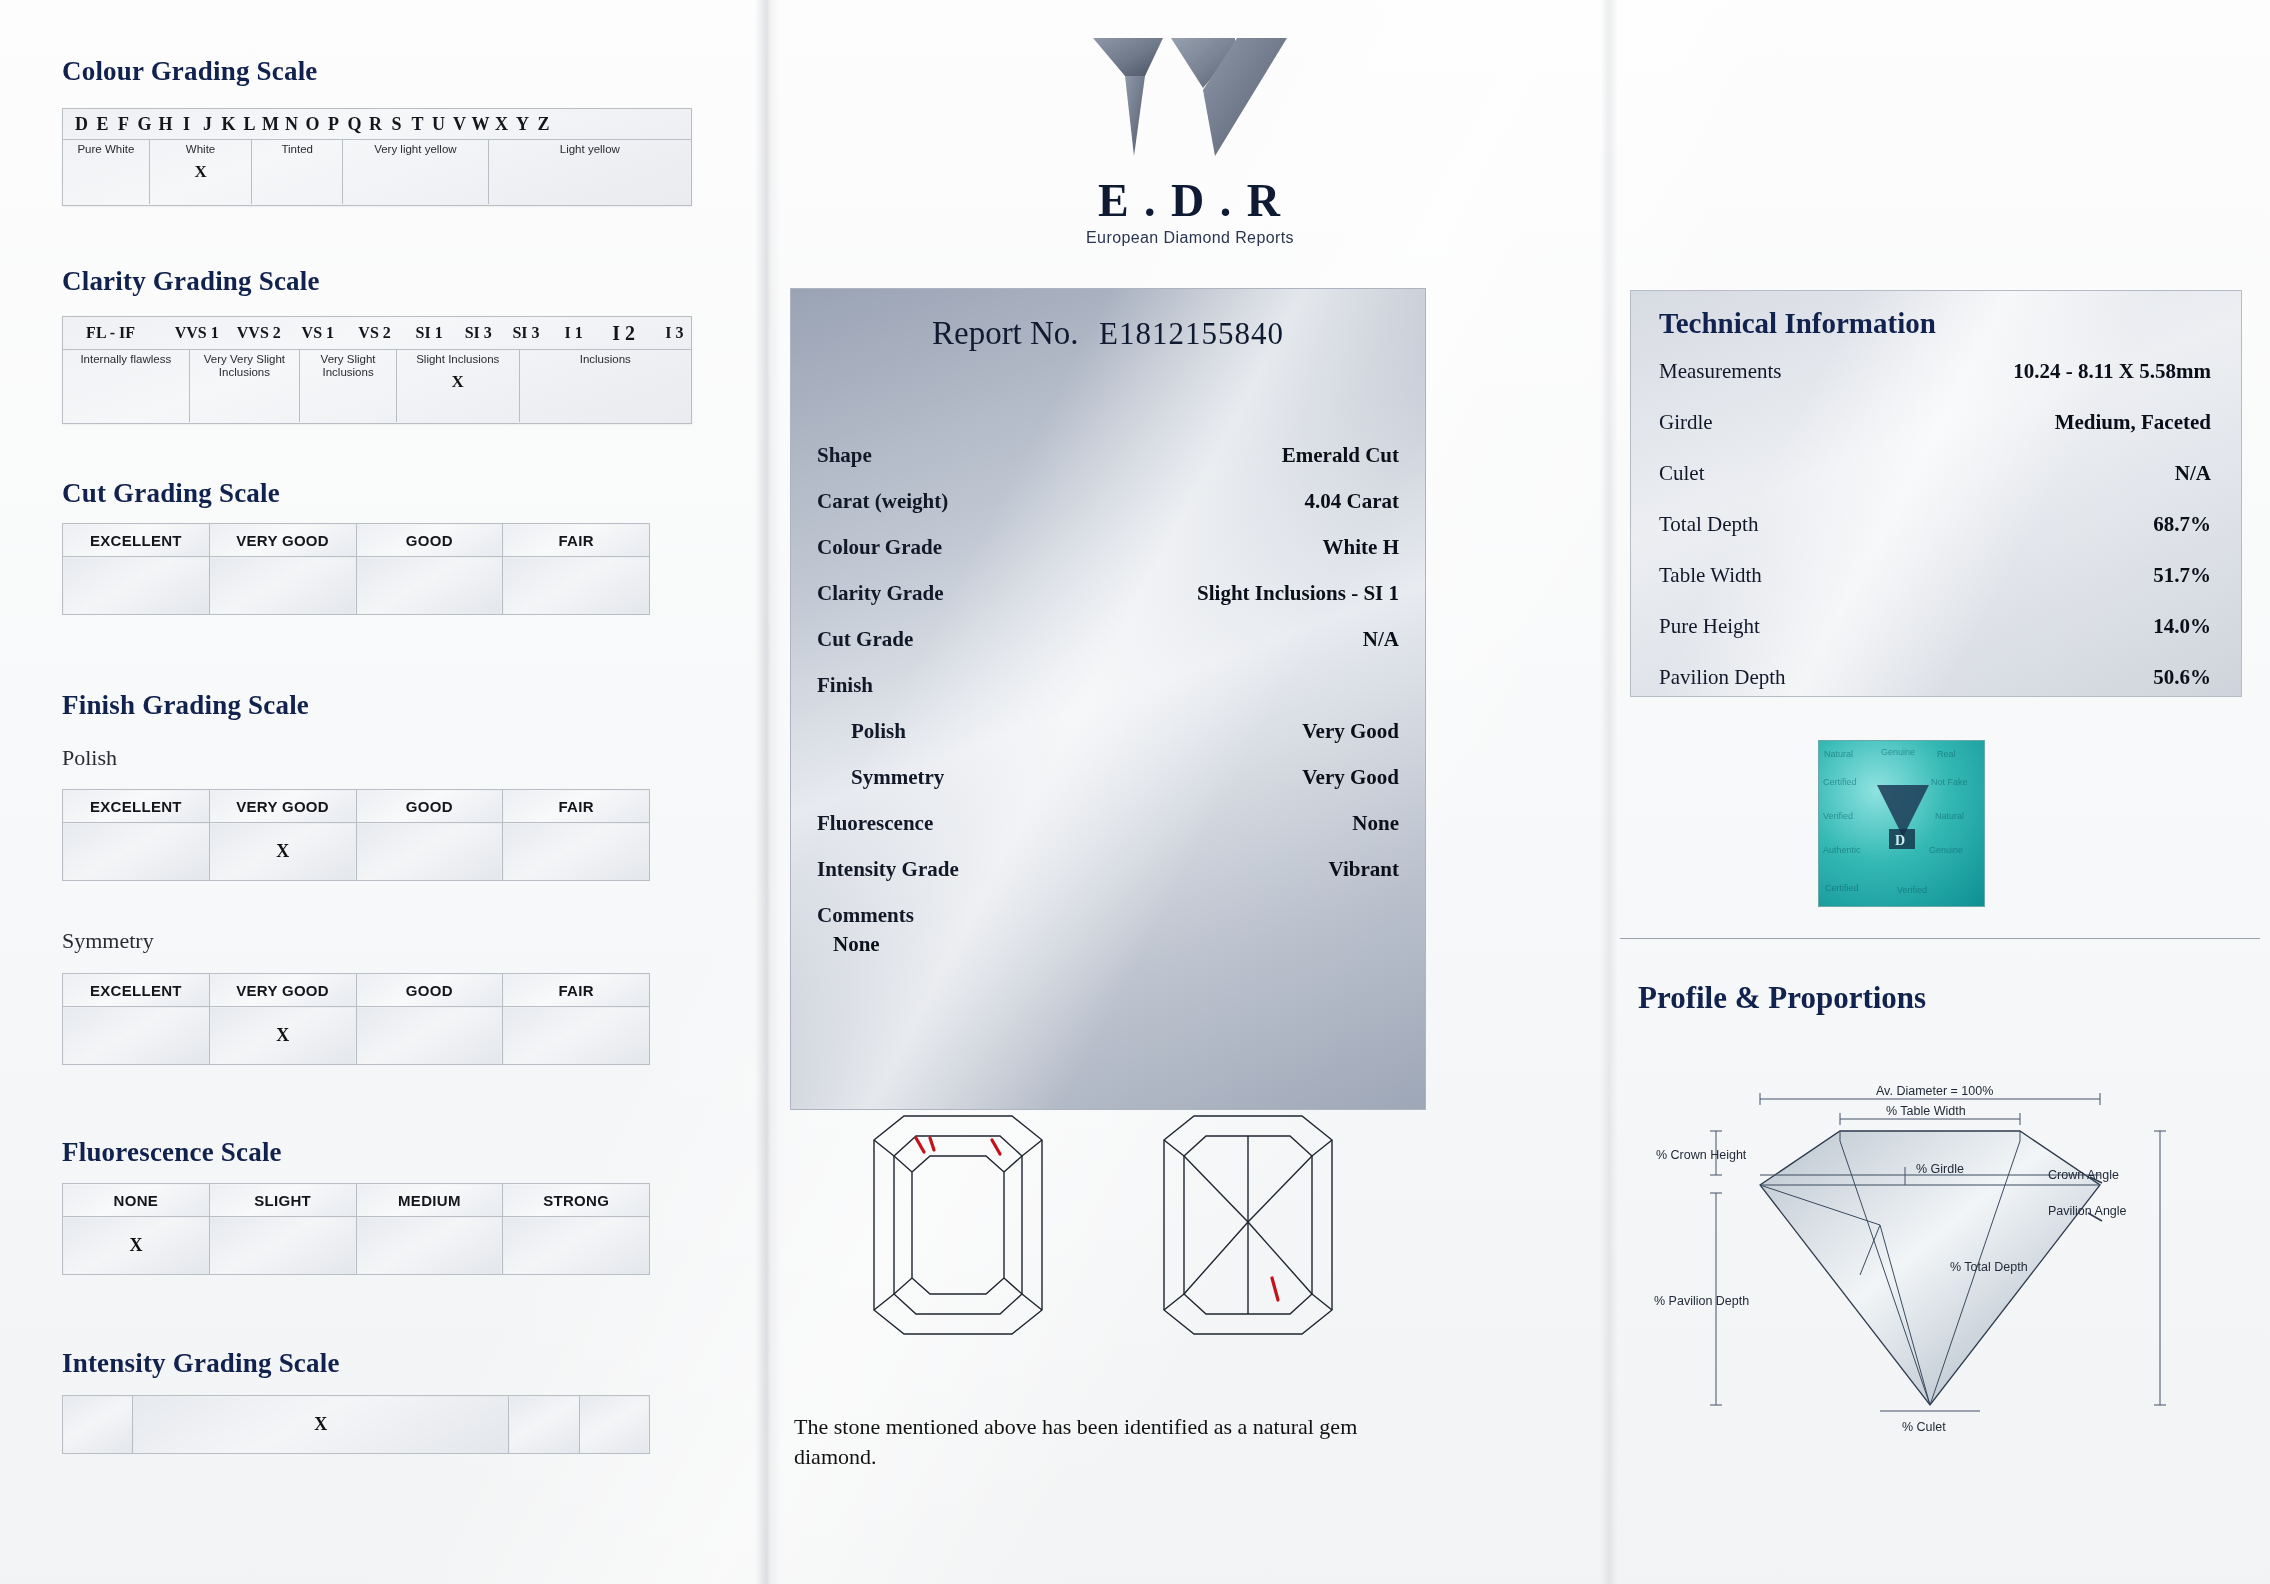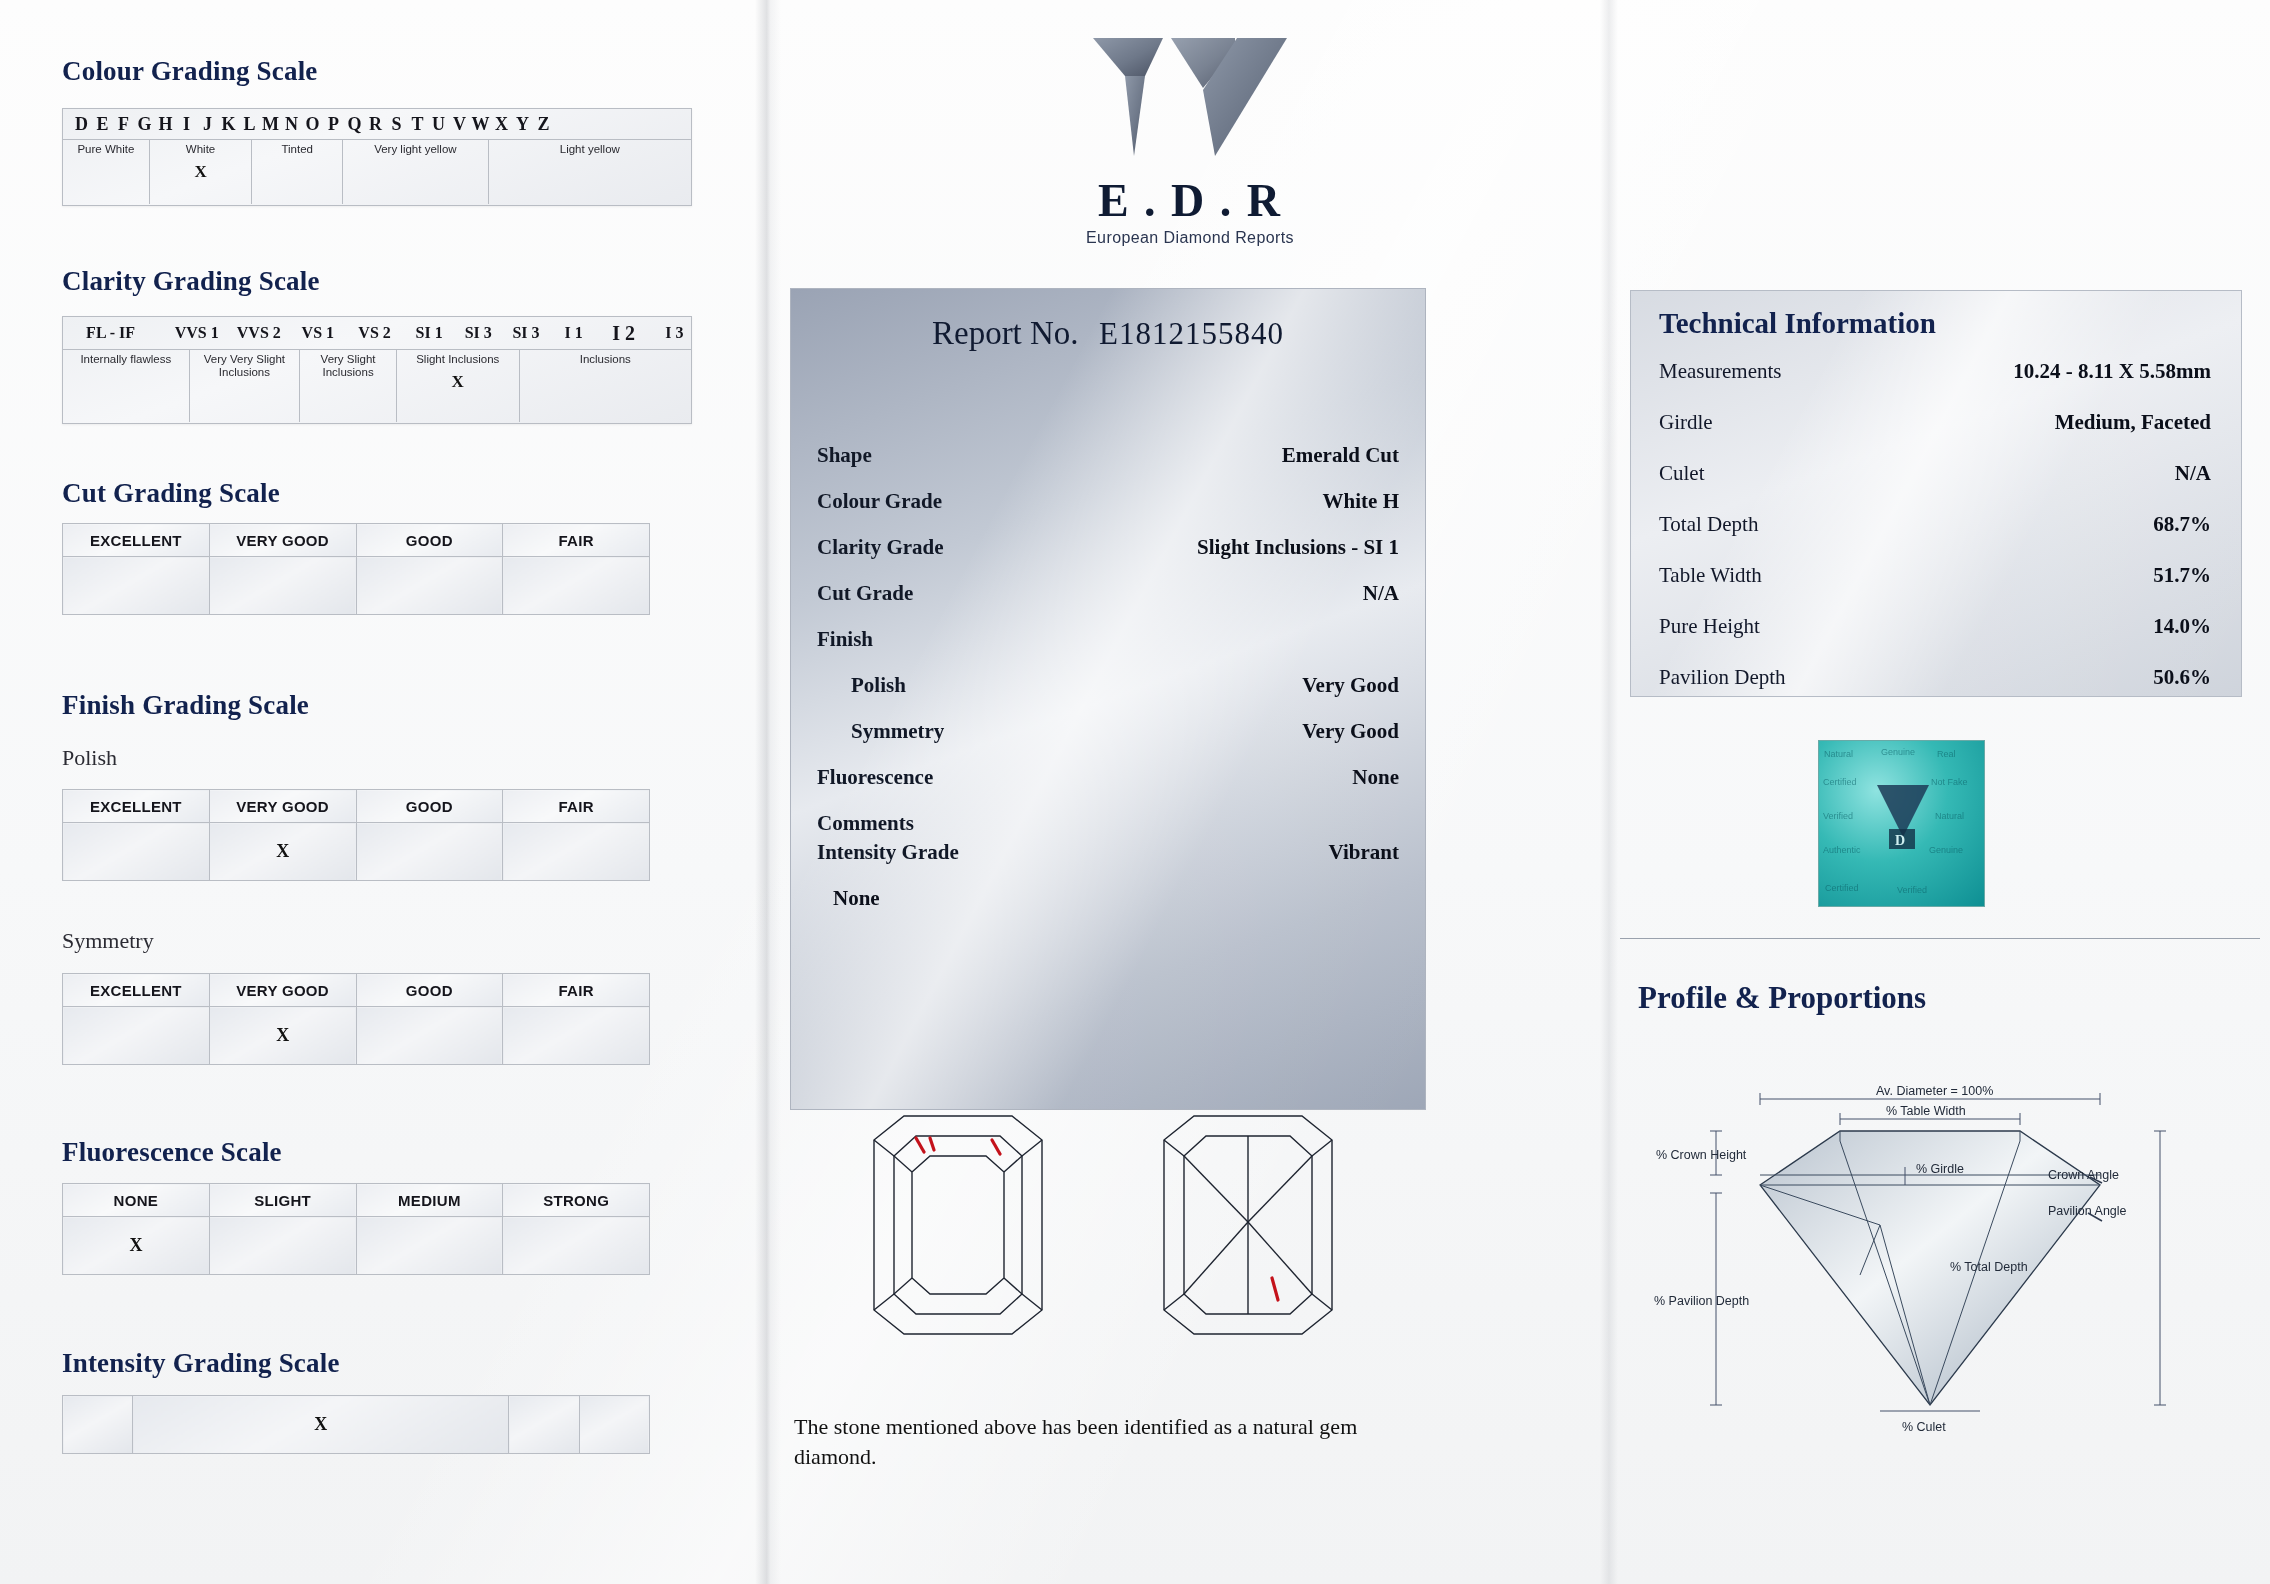--- a/index.html
+++ b/index.html
@@ -348,20 +348,24 @@
       <span class="rep-no" style="font-size:33px;">Report No.</span>
       <span class="rep-no" style="font-size:31px;margin-left:16px;letter-spacing:1px;">E1812155840</span>
     </div>
 
     <div style="position:absolute;left:26px;top:154px;width:582px;">
       <div class="kv" style="margin-bottom:21px;">
         <span class="k">Shape</span>
         <span class="v">Emerald Cut</span>
       </div>
       <div class="kv" style="margin-bottom:21px;">
+        <span class="k">Carat (weight)</span>
+        <span class="v">4.04  Carat</span>
+      </div>
+      <div class="kv" style="margin-bottom:21px;">
         <span class="k">Colour Grade</span>
         <span class="v">White H</span>
       </div>
       <div class="kv" style="margin-bottom:21px;">
         <span class="k">Clarity Grade</span>
         <span class="v">Slight Inclusions - SI 1</span>
       </div>
       <div class="kv" style="margin-bottom:21px;">
         <span class="k">Cut Grade</span>
         <span class="v">N/A</span>
@@ -375,26 +379,26 @@
         <span class="v">Very Good</span>
       </div>
       <div class="kv" style="margin-bottom:21px;padding-left:34px;">
         <span class="k">Symmetry</span>
         <span class="v">Very Good</span>
       </div>
       <div class="kv" style="margin-bottom:21px;">
         <span class="k">Fluorescence</span>
         <span class="v">None</span>
       </div>
+      <div class="kv" style="margin-bottom:21px;">
+        <span class="k">Intensity Grade</span>
+        <span class="v">Vibrant</span>
+      </div>
       <div class="kv" style="margin-bottom:4px;">
         <span class="k">Comments</span>
-      </div>
-      <div class="kv" style="margin-bottom:21px;">
-        <span class="k">Intensity Grade</span>
-        <span class="v">Vibrant</span>
       </div>
       <div style="font-family:'Liberation Serif',serif;font-size:21px;font-weight:700;color:#0b0f1a;padding-left:16px;">None</div>
     </div>
   </div>
 
   <svg style="position:absolute;left:62px;top:1110px;" width="560" height="250" viewBox="0 0 560 250">
     <g fill="none" stroke="#1e2430" stroke-width="1.4">
 
       <polygon points="32,30 62,6 170,6 200,30 200,200 170,224 62,224 32,200"></polygon>
       <polygon points="52,46 74,26 158,26 180,46 180,184 158,204 74,204 52,184"></polygon>

